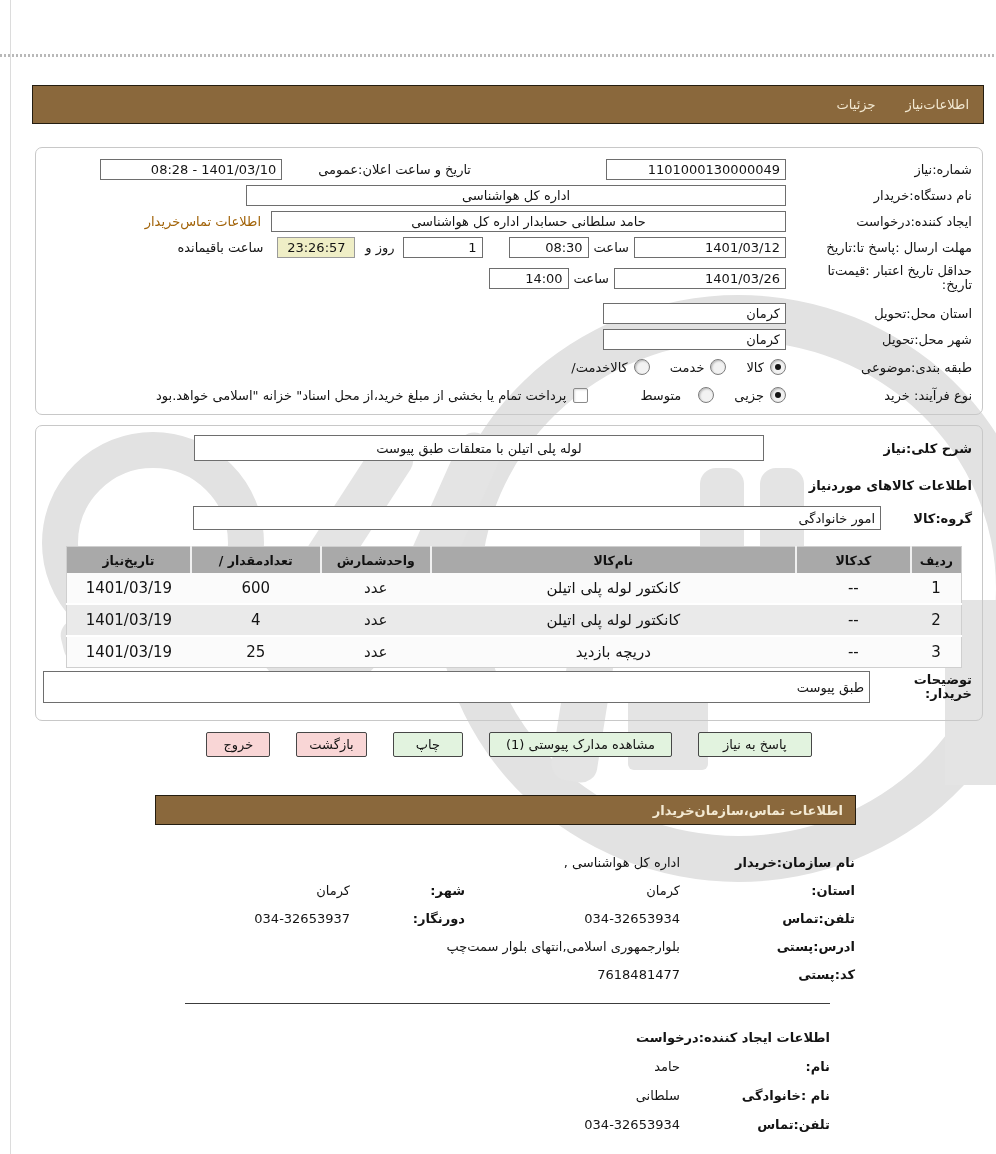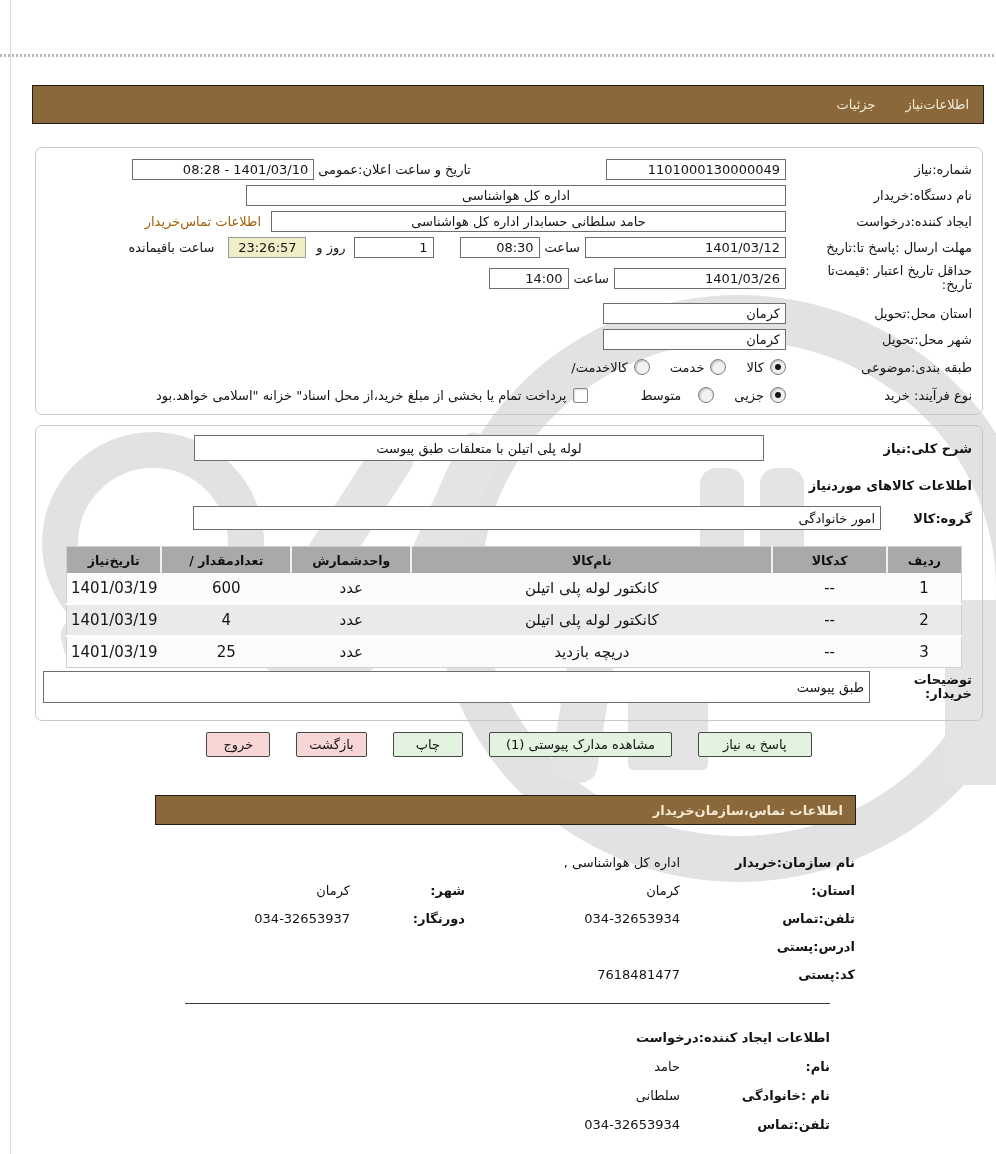--- a/index.html
+++ b/index.html
@@ -41,21 +41,21 @@
     background:#f2f2f2;box-shadow:inset 1px 1px 2px rgba(0,0,0,.25);
     display:inline-flex;align-items:center;justify-content:center;}
   .radio.checked::after{content:"";width:6px;height:6px;border-radius:50%;background:#141414;}
   .cb{width:13px;height:13px;flex:none;border:1px solid #8a8a8a;background:#fff;border-radius:2px;
     box-shadow:inset 1px 1px 2px rgba(0,0,0,.15);}
   .two-line{line-height:14px;text-align:right;}
   
   #goods{position:absolute;top:120px;right:20px;width:896px;border-collapse:collapse;
     border:1px solid #cfcfcf;background:rgba(250,250,250,.88);}
   #goods th{background:#a9a9a9;color:#111;font-weight:bold;font-size:12.5px;height:26px;
-    border-left:2px solid #f0f0f0;padding:0 20px;}
+    border-left:2px solid #f0f0f0;padding:0 8px;}
   #goods th:last-child{border-left:none;}
   #goods td{height:30px;text-align:center;font-size:15px;padding:0 4px;}
   #goods tbody tr:nth-child(1) td{background:#fbfbfb;border-bottom:2px solid #fff;}
   #goods tbody tr:nth-child(2) td{background:#eaeaea;border-bottom:2px solid #fff;}
   #goods tbody tr:nth-child(3) td{background:#fbfbfb;}
   
   #btnrow{position:absolute;top:732px;left:35px;width:948px;display:flex;
     justify-content:center;align-items:center;gap:26px;}
   .btn{height:25px;border:1px solid #474747;border-radius:2px;display:flex;align-items:center;
     justify-content:center;padding:0 16px;cursor:pointer;white-space:nowrap;box-sizing:border-box;}
@@ -95,38 +95,38 @@
   <div class="bar" id="bar1">
     <span class="tab">اطلاعات‌نیاز</span>
     <span class="tab">جزئیات</span>
   </div>
 
   <div class="panel" id="panel1">
 
     <div class="frow" style="top:8px;">
       <span class="lbl lbl-col">شماره:نیاز</span>
       <div class="inp" style="width:180px;">1101000130000049</div>
-      <span class="lbl" style="margin-right:135px;">تاریخ و ساعت اعلان:عمومی</span>
+      <span class="lbl" style="margin-right:135px;margin-left:32px;">تاریخ و ساعت اعلان:عمومی</span>
       <div class="inp" style="width:182px;margin-right:4px;">1401/03/10 - 08:28</div>
     </div>
 
     <div class="frow" style="top:34px;">
       <span class="lbl lbl-col">نام دستگاه:خریدار</span>
       <div class="inp center" style="width:540px;">اداره کل هواشناسی</div>
     </div>
 
     <div class="frow" style="top:60px;">
       <span class="lbl lbl-col">ایجاد کننده:درخواست</span>
       <div class="inp center" style="width:515px;">حامد سلطانی  حسابدار اداره کل هواشناسی</div>
       <span class="link" style="margin-right:10px;">اطلاعات تماس‌خریدار</span>
     </div>
 
     <div class="frow" style="top:86px;">
       <span class="lbl lbl-col">مهلت ارسال :پاسخ تا:تاریخ</span>
-      <div class="inp" style="width:201px;">1401/03/12</div>
+      <div class="inp" style="width:152px;">1401/03/12</div>
       <span class="lbl" style="margin:0 5px;">ساعت</span>
       <div class="inp" style="width:80px;">08:30</div>
       <div class="inp" style="width:80px;margin-right:26px;">1</div>
       <span class="lbl" style="margin-right:8px;">روز و</span>
       <div class="timer" style="margin-right:10px;">23:26:57</div>
       <span class="lbl" style="margin-right:14px;">ساعت باقیمانده</span>
     </div>
 
     <div class="frow" style="top:114px;height:32px;">
       <span class="lbl-col two-line">
@@ -265,20 +265,21 @@
       <span class="val">کرمان</span>
     </div>
     <div class="crow">
       <span class="b">تلفن:تماس</span>
       <span class="val">034-32653934</span>
       <span class="b">دورنگار:</span>
       <span class="val">034-32653937</span>
     </div>
     <div class="crow">
       <span class="b">ادرس:پستی</span>
+      <span class="val span3">بلوارجمهوری اسلامی,انتهای بلوار سمت‌چپ</span>
     </div>
     <div class="crow">
       <span class="b">کد:پستی</span>
       <span class="val span3">7618481477</span>
     </div>
   </div>
 
   <div class="divider"></div>
 
   <div id="creator">

